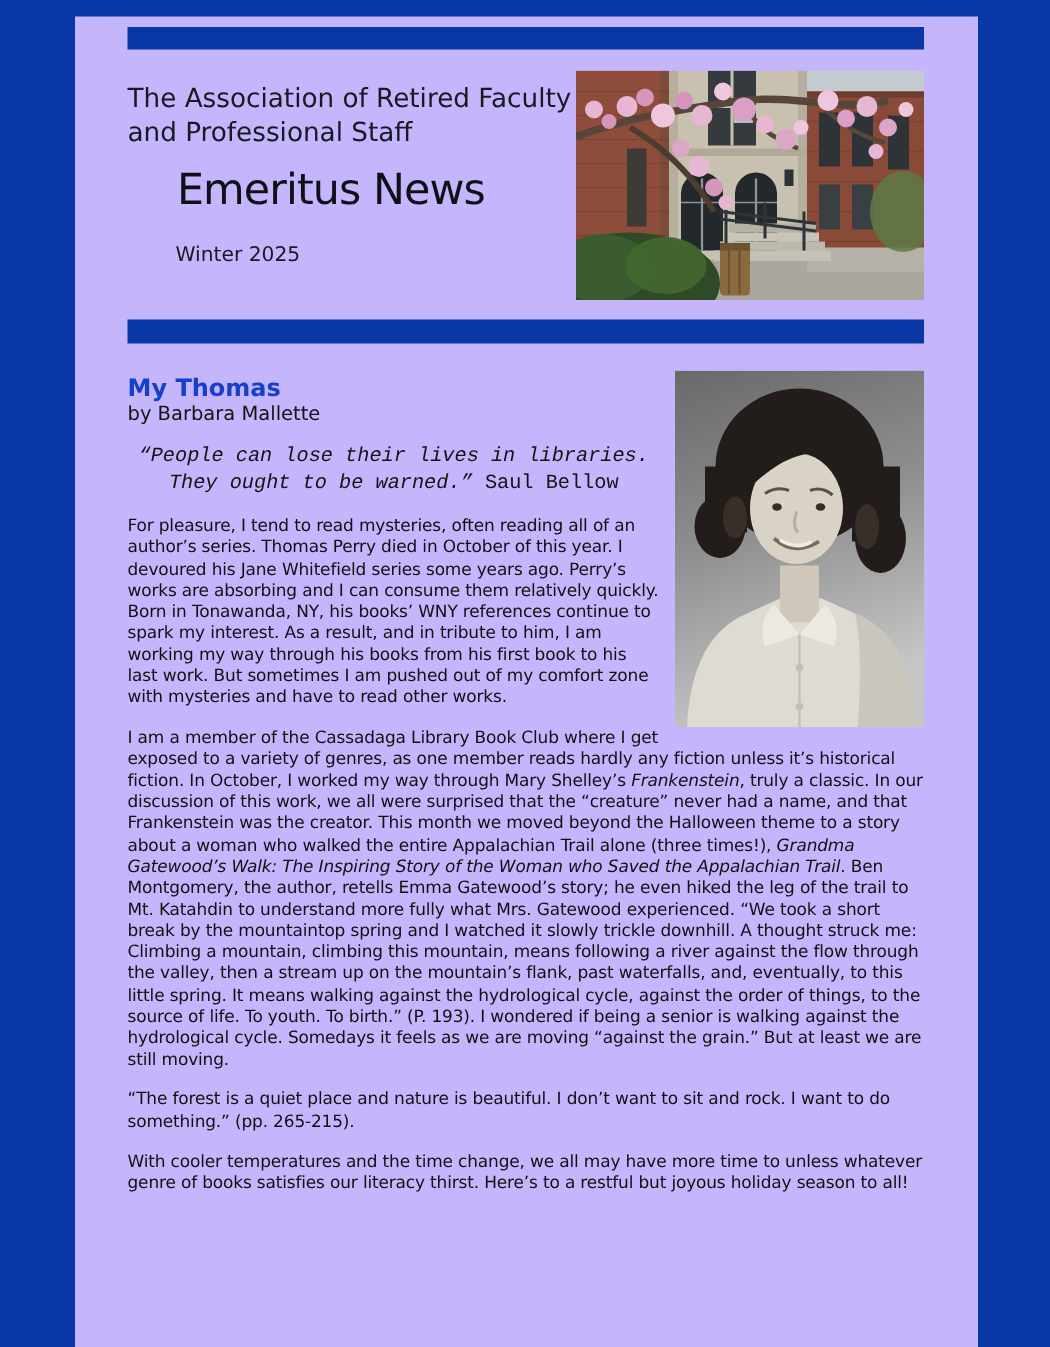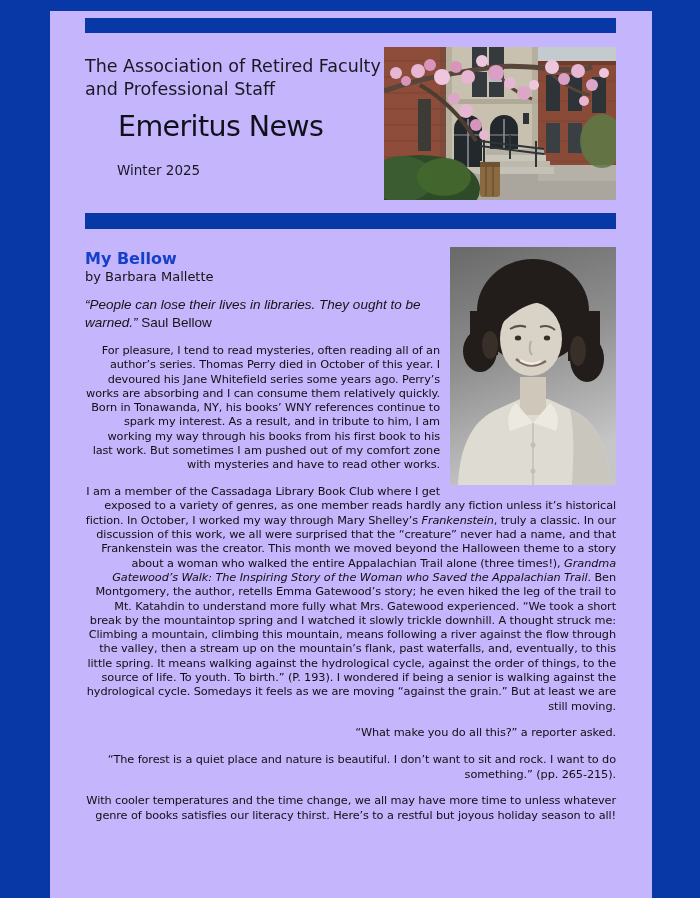--- a/index.html
+++ b/index.html
@@ -35,27 +35,27 @@
   }
   .portrait{
     float:right;width:166px;height:238px;margin:0 0 10px 10px;overflow:hidden;
   }
   h2.article-title{
     margin:2px 0 1px;font-size:16px;line-height:19px;font-weight:bold;color:#1640c8;
   }
   .byline{margin:0 0 12px;font-size:13px;line-height:15px;color:#141414;}
   .pull-quote{
     margin:0 0 12px;
-    font-family:Liberation Sans, sans-serif;
-    font-size:13.5px;line-height:18px;color:#141414;
+    font-family:Liberation Mono, monospace;
+    font-size:13.5px;line-height:18px;color:#141414;text-align:center;
   }
   .pull-quote .qt{font-style:italic;}
   .body-para{
     margin:0 0 12.5px;
-    font-size:11.3px;line-height:14.3px;letter-spacing:-0.1px;color:#101010;text-align:right;
+    font-size:11.3px;line-height:14.3px;letter-spacing:-0.1px;color:#101010;
   }
   .body-para i{}
 </style>
 </head>
 <body>
 
 <div class="sheet">
 
   <div class="bar bar-top"></div>
 
@@ -205,27 +205,26 @@
         <path d="M60 82 q8 -5 16 -2" stroke="#5a5148" stroke-width="2" fill="none"></path>
         <path d="M90 80 q8 -3 15 3" stroke="#5a5148" stroke-width="2" fill="none"></path>
         <ellipse cx="68" cy="91" rx="3.2" ry="2.5" fill="#352f29"></ellipse>
         <ellipse cx="97" cy="91" rx="3.2" ry="2.5" fill="#352f29"></ellipse>
         <path d="M81 94 q-3 10 1 14" stroke="#b7ad9f" stroke-width="2" fill="none"></path>
         <path d="M66 112 q14 12 30 2" stroke="#7c6a5c" stroke-width="2.5" fill="none"></path>
         <path d="M70 113 q12 7 21 1" stroke="#efece4" stroke-width="2.5" fill="none"></path>
       </svg>
     </div>
 
-    <h2 class="article-title">My Bellow</h2>
+    <h2 class="article-title">My Thomas</h2>
     <p class="byline">by Barbara Mallette</p>
 
     <p class="pull-quote"><span class="qt">“People can lose their lives in libraries. They ought to be warned.”</span><span> Saul Bellow</span></p>
 
     <div>
         <p class="body-para"><span>For pleasure, I tend to read mysteries, often reading all of an author’s series. Thomas Perry died in October of this year. I devoured his Jane Whitefield series some years ago. Perry’s works are absorbing and I can consume them relatively quickly. Born in Tonawanda, NY, his books’ WNY references continue to spark my interest. As a result, and in tribute to him, I am working my way through his books from his first book to his last work. But sometimes I am pushed out of my comfort zone with mysteries and have to read other works.</span></p>
         <p class="body-para"><span>I am a member of the Cassadaga Library Book Club where I get exposed to a variety of genres, as one member reads hardly any fiction unless it’s historical fiction. In October, I worked my way through Mary Shelley’s </span><i>Frankenstein</i><span>, truly a classic. In our discussion of this work, we all were surprised that the “creature” never had a name, and that Frankenstein was the creator. This month we moved beyond the Halloween theme to a story about a woman who walked the entire Appalachian Trail alone (three times!), </span><i>Grandma Gatewood’s Walk: The Inspiring Story of the Woman who Saved the Appalachian Trail</i><span>. Ben Montgomery, the author, retells Emma Gatewood’s story; he even hiked the leg of the trail to Mt. Katahdin to understand more fully what Mrs. Gatewood experienced. “We took a short break by the mountaintop spring and I watched it slowly trickle downhill. A thought struck me: Climbing a mountain, climbing this mountain, means following a river against the flow through the valley, then a stream up on the mountain’s flank, past waterfalls, and, eventually, to this little spring. It means walking against the hydrological cycle, against the order of things, to the source of life. To youth. To birth.” (P. 193). I wondered if being a senior is walking against the hydrological cycle. Somedays it feels as we are moving “against the grain.” But at least we are still moving.</span></p>
-        <p class="body-para"><span>“What make you do all this?” a reporter asked.</span></p>
         <p class="body-para"><span>“The forest is a quiet place and nature is beautiful. I don’t want to sit and rock. I want to do something.” (pp. 265-215).</span></p>
         <p class="body-para"><span>With cooler temperatures and the time change, we all may have more time to unless whatever genre of books satisfies our literacy thirst. Here’s to a restful but joyous holiday season to all!</span></p>
       </div>
 
   </div>
 </div>
 
 </body></html>

